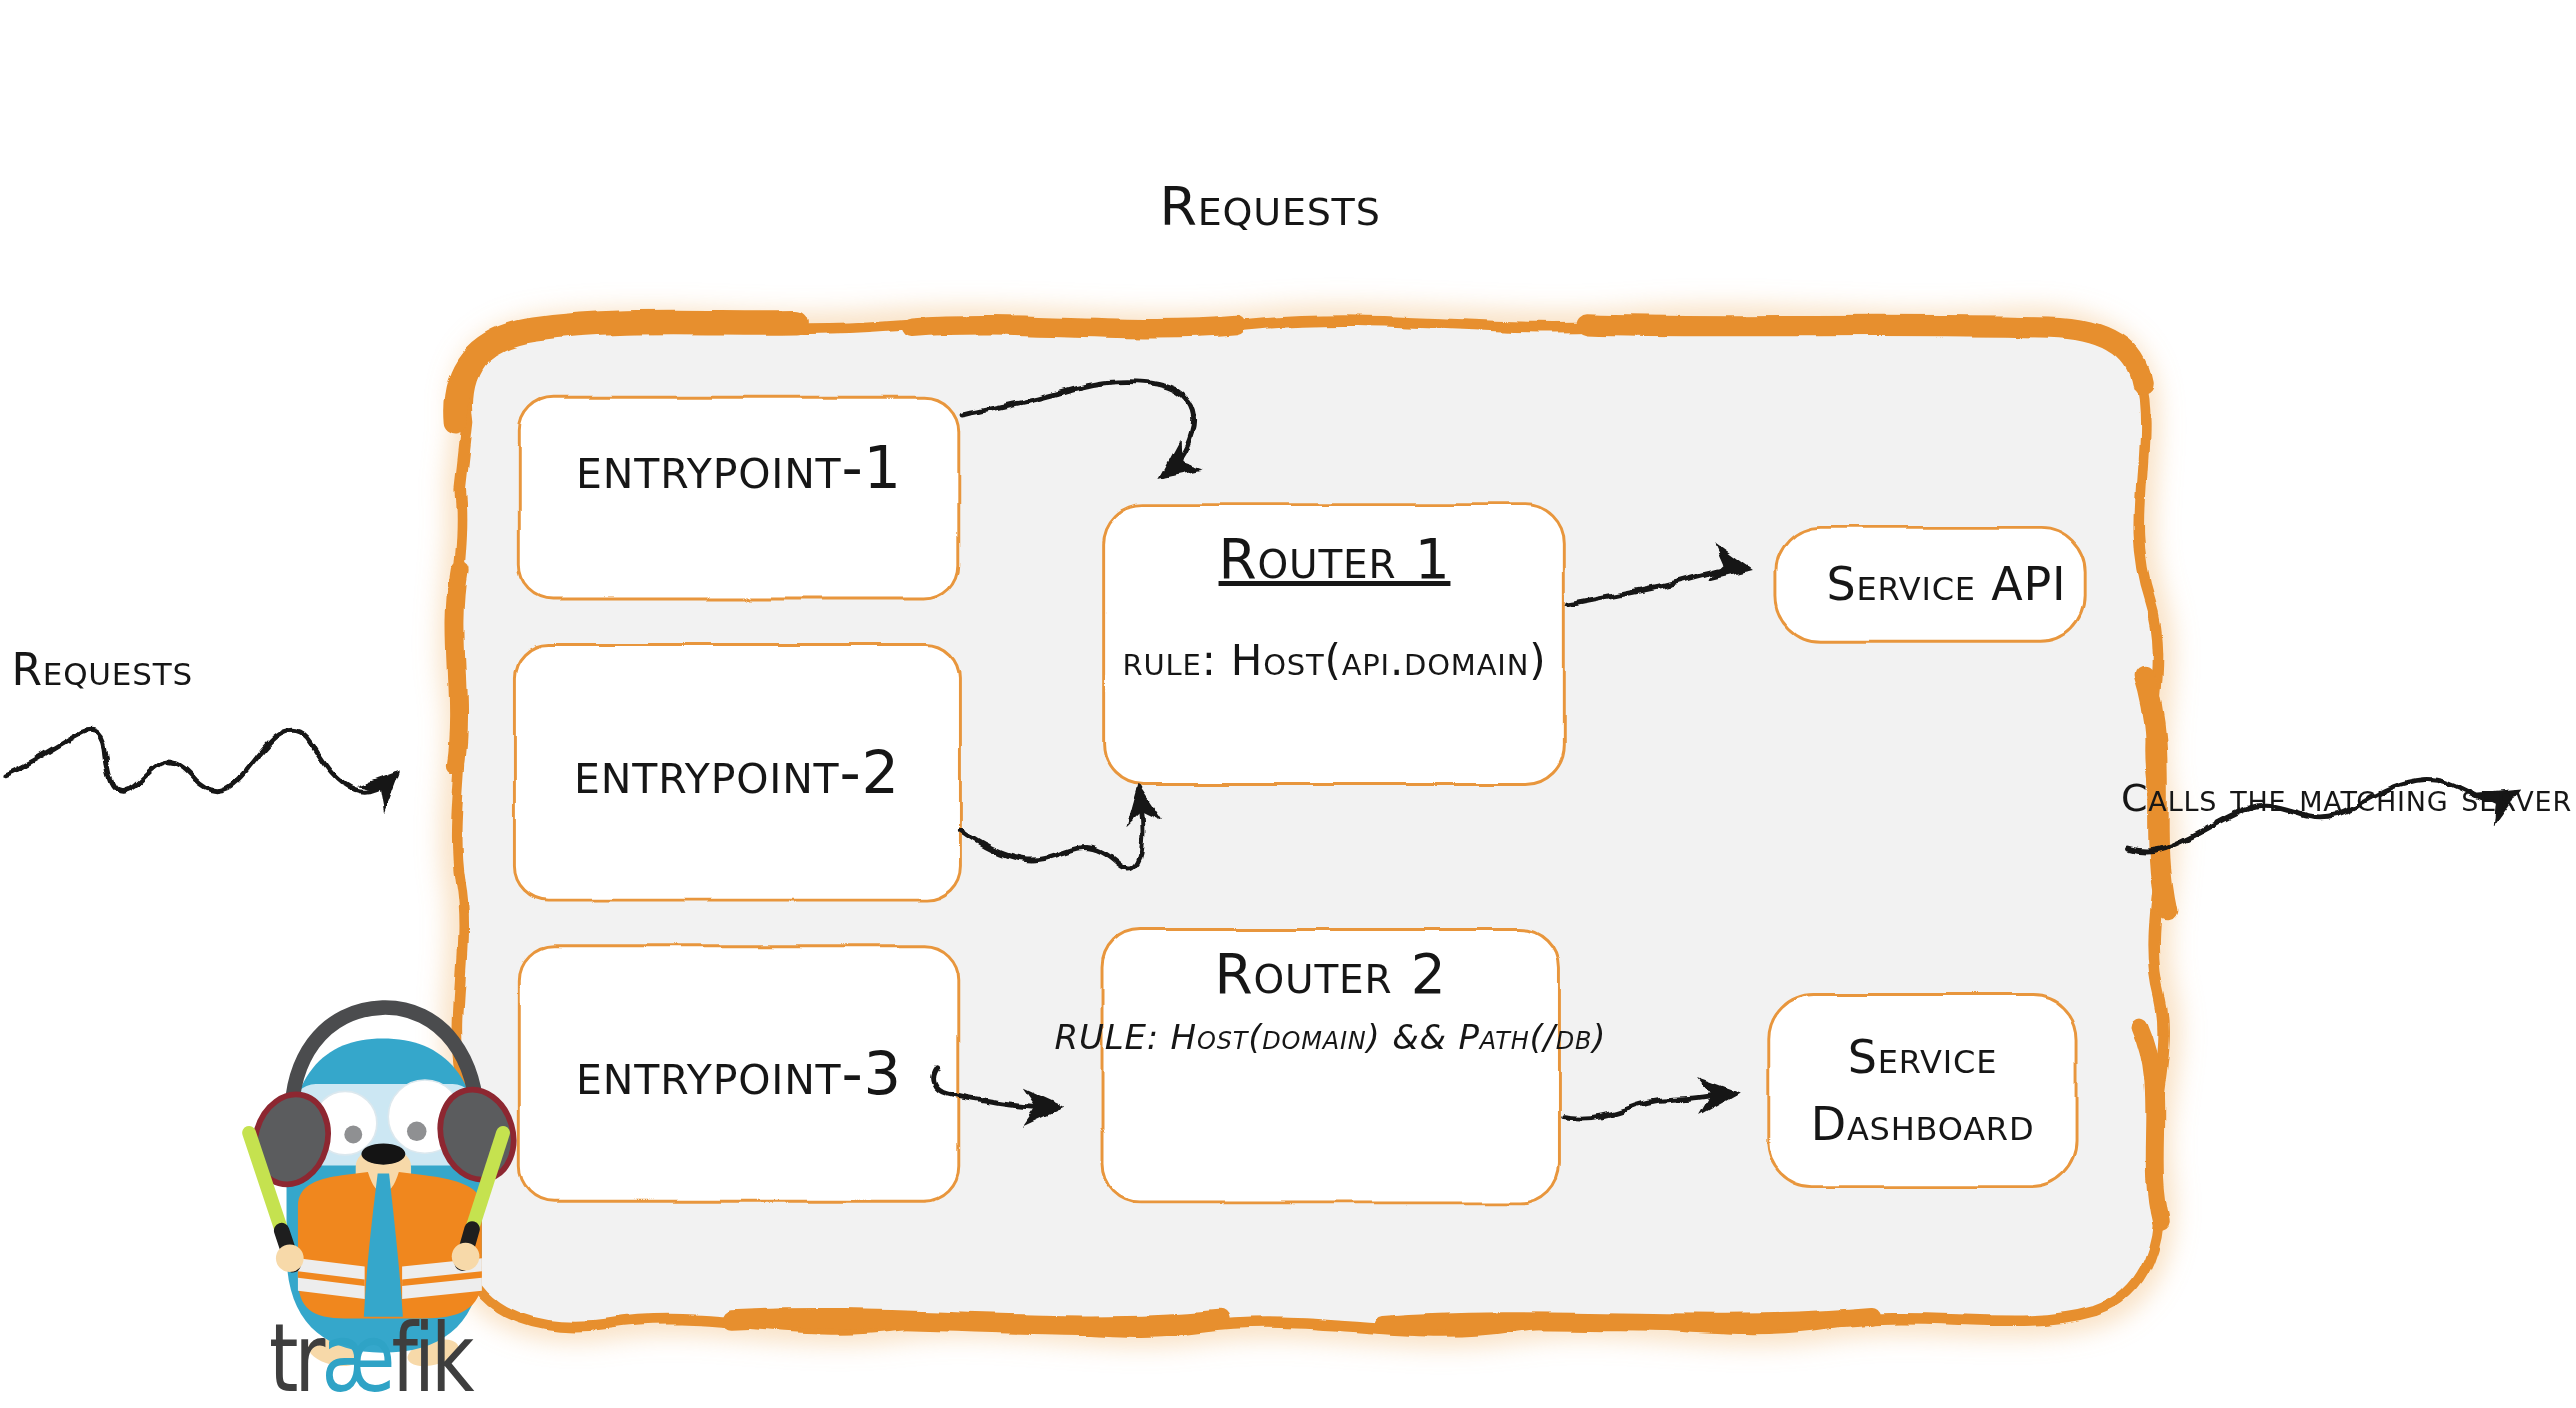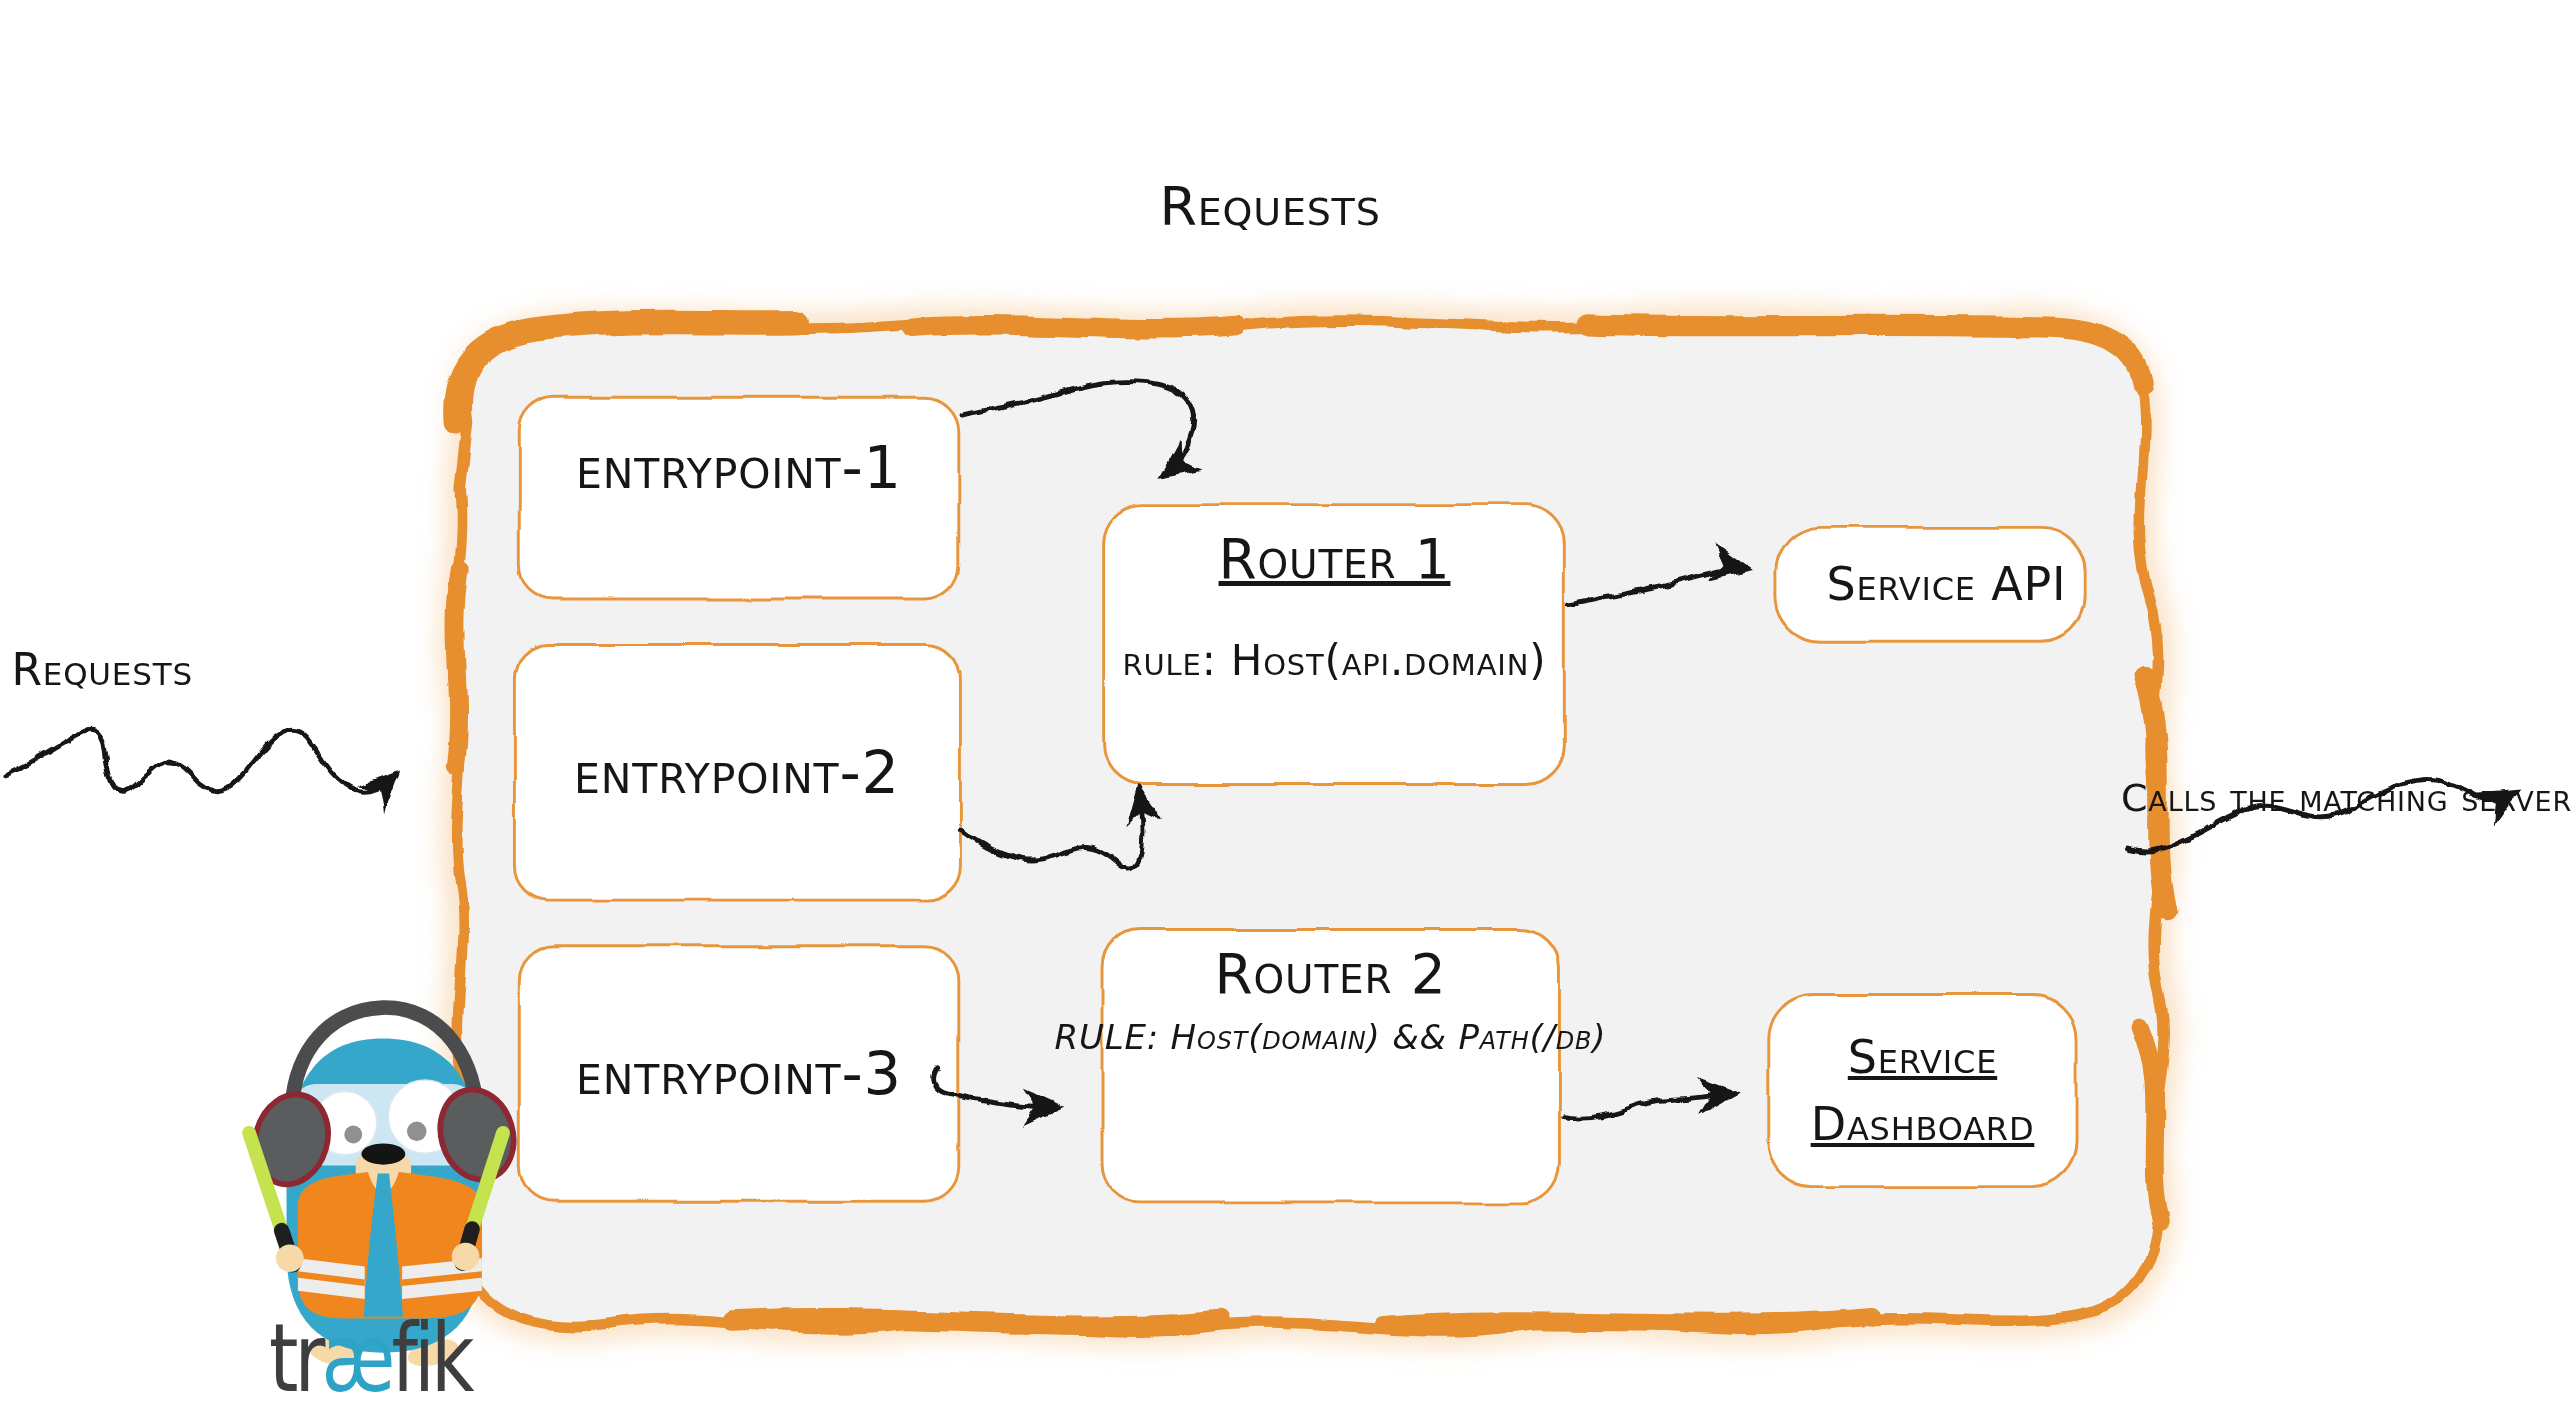--- a/index.html
+++ b/index.html
@@ -10,21 +10,21 @@
     font-family:"DejaVu Sans","Liberation Sans",sans-serif;
   }
   svg.scene { position:absolute; left:0; top:0; width:2576px; height:1408px; }
   .labels { position:absolute; left:0; top:0; width:100%; height:100%; pointer-events:none; }
   .lbl {
     position:absolute; display:flex; align-items:center; justify-content:center;
     text-align:center; font-variant:small-caps; line-height:1.05;
     letter-spacing:0.8px; color:#161616; white-space:nowrap;
   }
   .lbl.left-align { justify-content:flex-start; }
-  .lbl.wrap { white-space:normal; line-height:1.45;text-decoration:underline; }
+  .lbl.wrap { white-space:normal; line-height:1.45; }
   .title       { left:1026px; top:171px;  width:488px; height:72px;  font-size:54px; }
   .requests    { left:11.4px;   top:639px;  width:350px; height:62px;  font-size:44px; }
   .calls       { left:2116px; top:733px;  width:461px; height:60px;  font-size:38px;margin-top:36px; }
   .ep1         { left:519px;  top:397px;  width:440px; height:142px; font-size:59px;text-align:right; }
   .ep2         { left:514px;  top:645px;  width:446px; height:256px; font-size:59px; }
   .ep3         { left:519px;  top:946px; width:440px; height:256px; font-size:59px; }
   .r1-title    { left:1104px; top:526px;  width:461px; height:67px;  font-size:55px;text-decoration:underline; }
   .r1-rule     { left:1104px; top:632px;  width:461px; height:59px;  font-size:42px; }
   .r2-title    { left:1102px; top:941px; width:457px; height:67px;  font-size:55px; }
   .r2-rule     { left:1102px; top:1014px; width:457px; height:47px;  font-size:34px;font-style:italic; }

